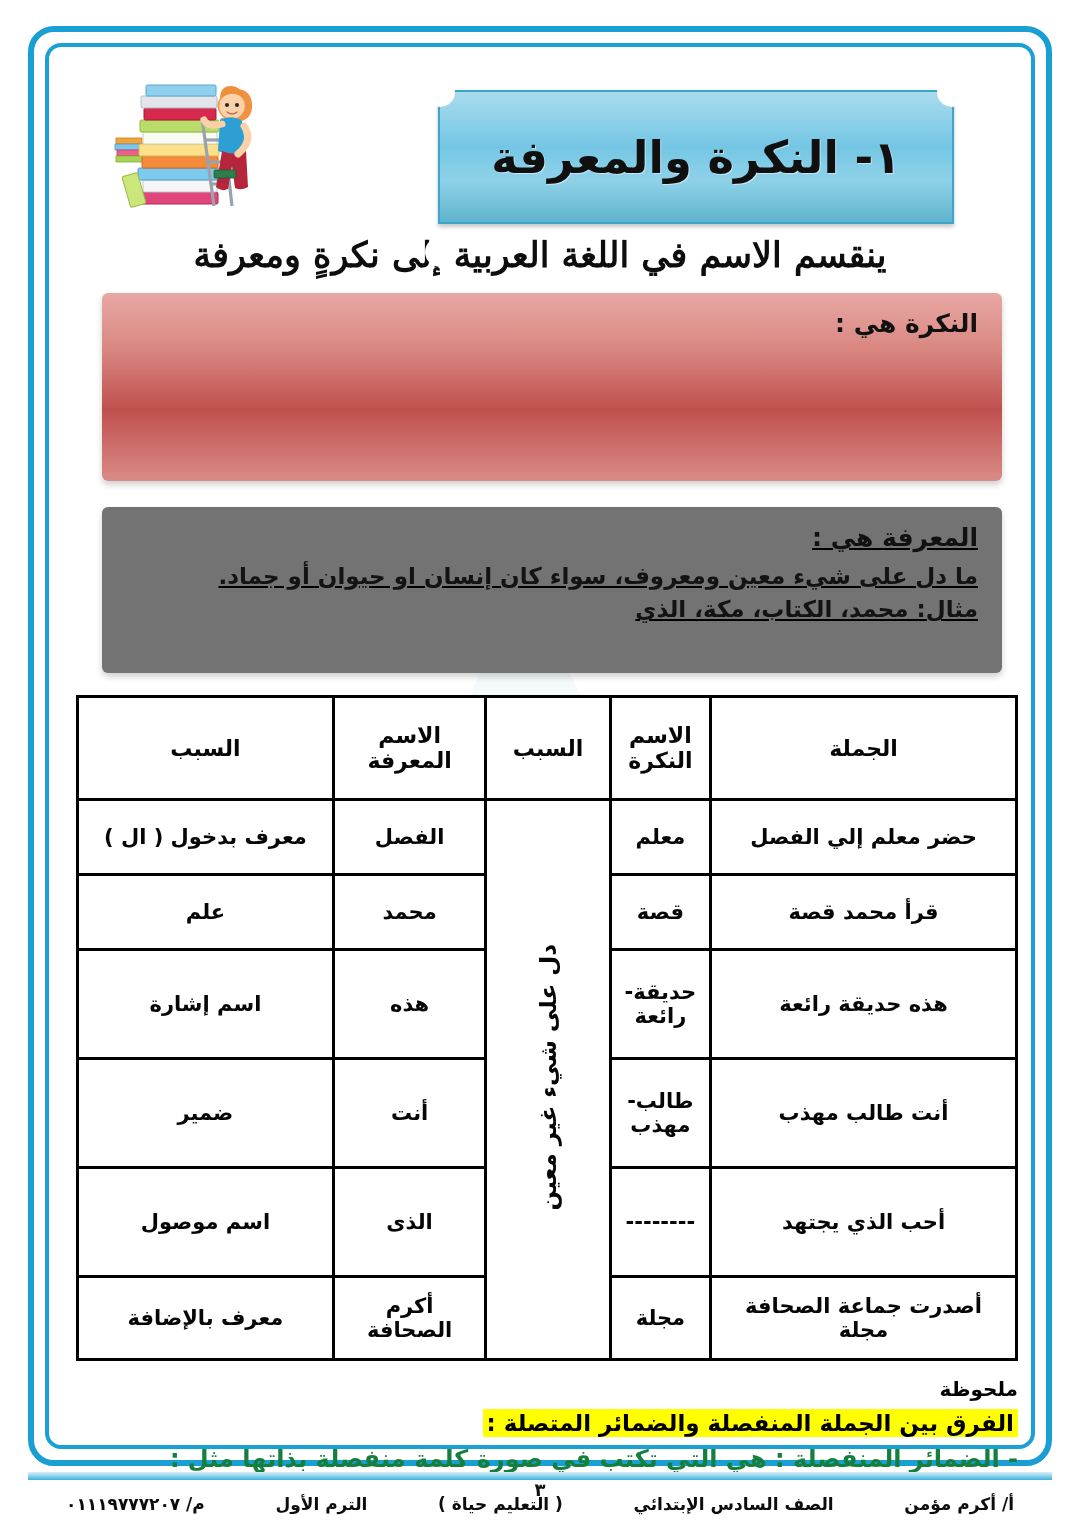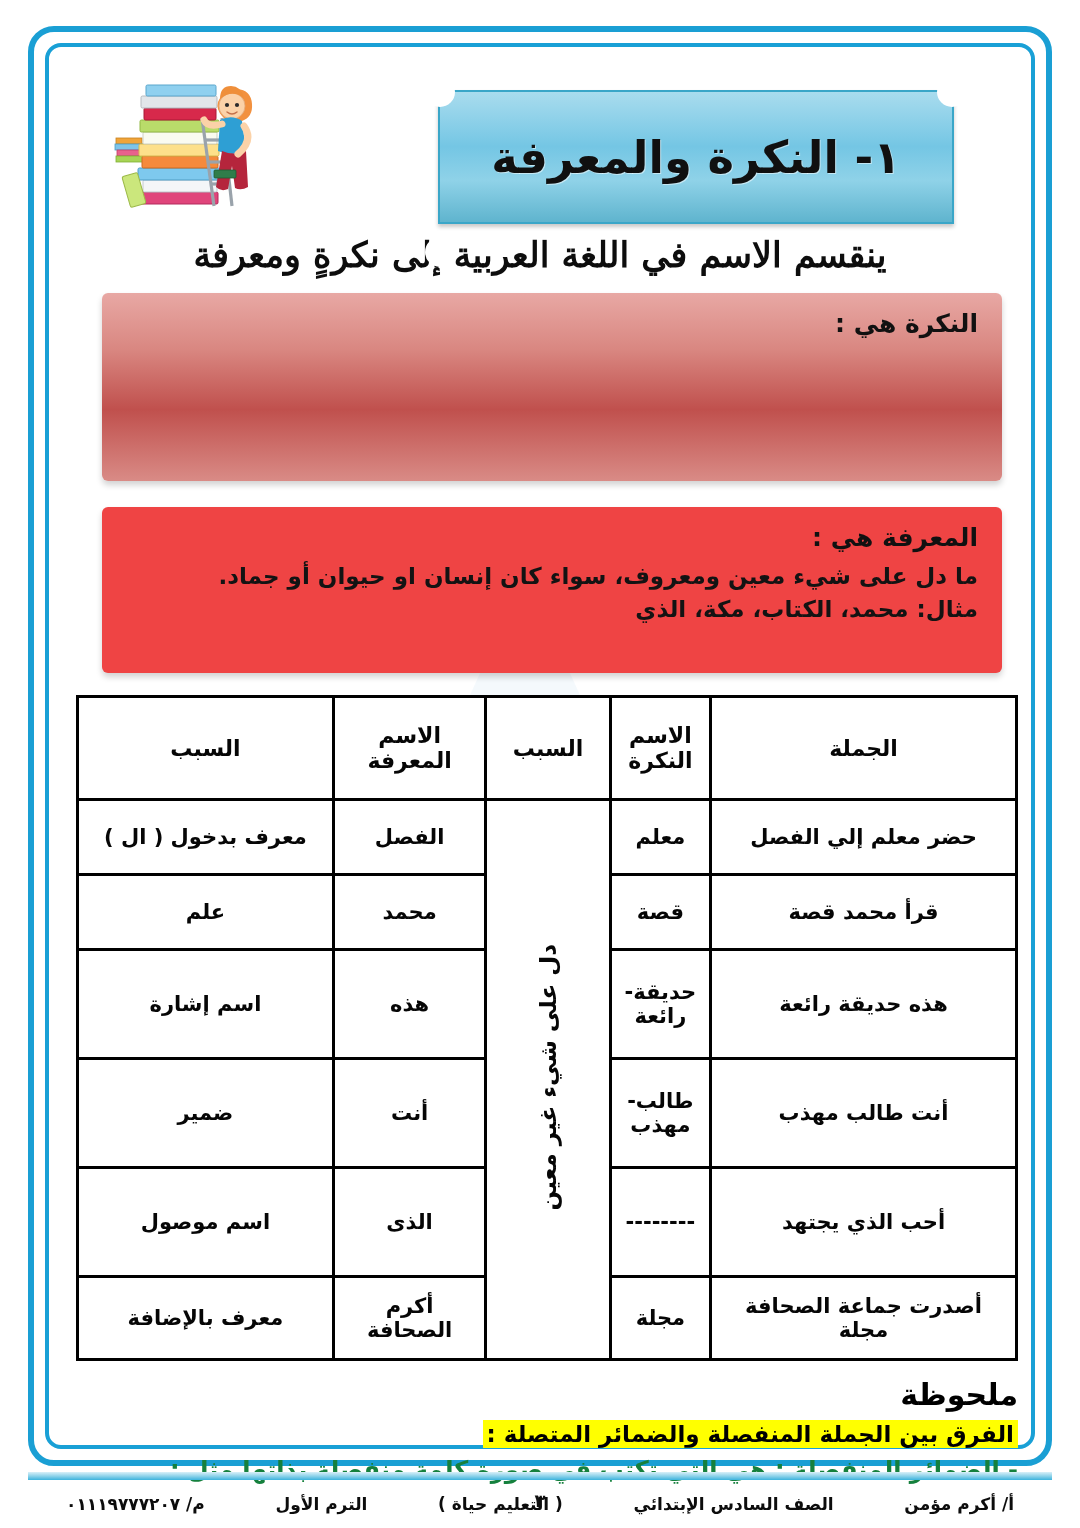--- a/index.html
+++ b/index.html
@@ -114,23 +114,24 @@
     padding: 16px 24px 22px 24px;
     text-align: right;
     box-shadow: 0 4px 6px rgba(0,0,0,0.18);
     position: relative;
   }
   .defbox.red {
     background: linear-gradient(180deg, #e8a8a4 0%, #d98781 30%, #c0504d 62%, #d98b86 100%);
     min-height: 150px;
   }
   .defbox.green {
-    background: #ef4444;
+    background: #737373;
     min-height: 128px;
     margin-top: 26px;
+    text-decoration: underline;
   }
   .def-title {
     font-size: 25px;
     font-weight: bold;
     color: #111111;
     margin-bottom: 8px;
   }
   .def-line {
     font-size: 23px;
     font-weight: bold;
@@ -182,21 +183,21 @@
     display: inline-block;
   }
 
   
   .note-wrap {
     margin-top: 16px;
     text-align: right;
     direction: rtl;
   }
   .note-heading {
-    font-size: 30px;
+    font-size: 20px;
     font-weight: bold;
     color: #000000;
     margin-bottom: 8px;
   }
   .note-highlight {
     display: inline-block;
     background: #ffff00;
     font-size: 23px;
     font-weight: bold;
     color: #000000;

